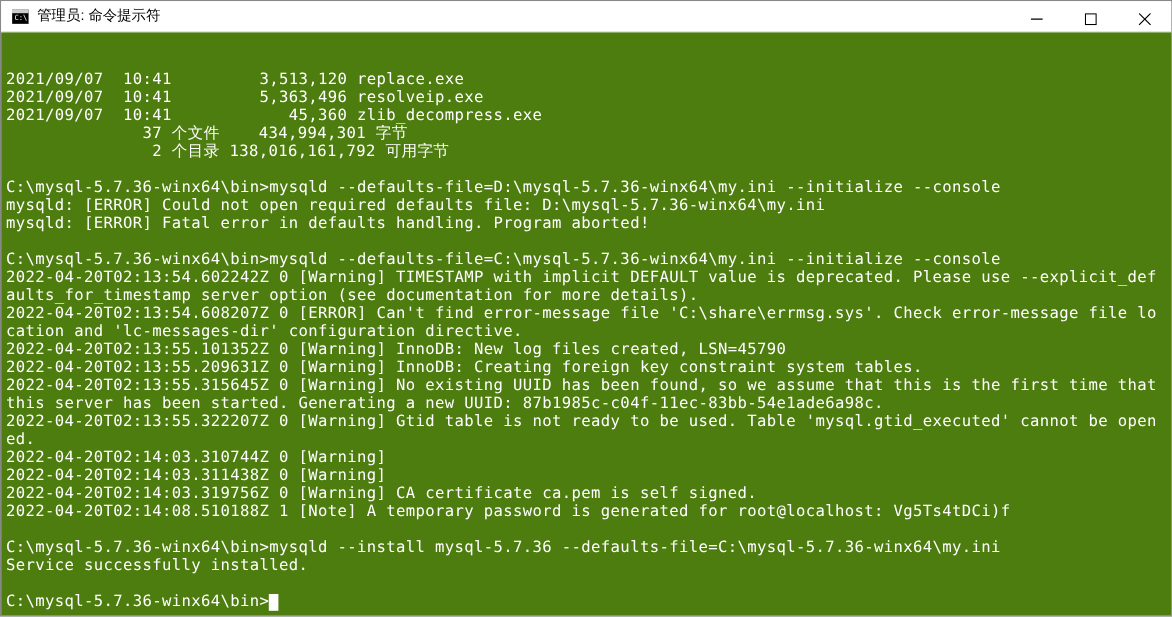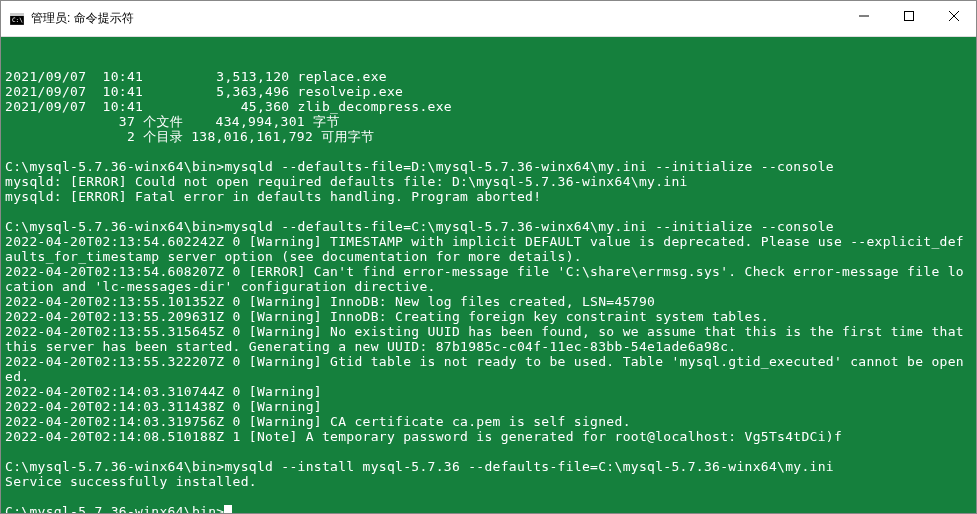--- a/index.html
+++ b/index.html
@@ -17,21 +17,21 @@
     }
     .window {
       width: 100%;
       height: 100%;
       background: #fff;
       border: 1px solid #888;
       display: flex;
       flex-direction: column;
     }
     .titlebar {
-      height: 36px;
+      height: 26px;
       background: #fff;
       display: flex;
       align-items: center;
       border-bottom: 1px solid #ddd;
     }
     .titlebar-icon {
       width: 16px;
       height: 16px;
       margin-left: 8px;
       margin-right: 6px;
@@ -52,21 +52,21 @@
     .window-control {
       width: 45px;
       height: 29px;
       display: flex;
       align-items: center;
       justify-content: center;
       cursor: pointer;
     }
     .terminal {
       flex: 1;
-      background: #15803d;
+      background: #4d7c0f;
       color: #fff;
       padding: 2px 4px;
       overflow: hidden;
       font-family: "NSimSun", "SimSun", "Consolas", monospace;
       font-size: 13px;
       line-height: 15px;
       white-space: pre;
       letter-spacing: 0.3px;
     }
     .terminal-line {

